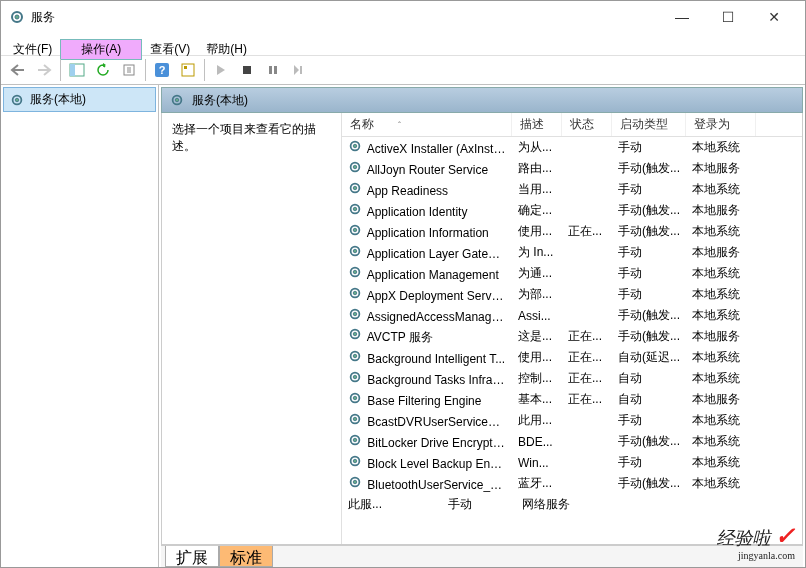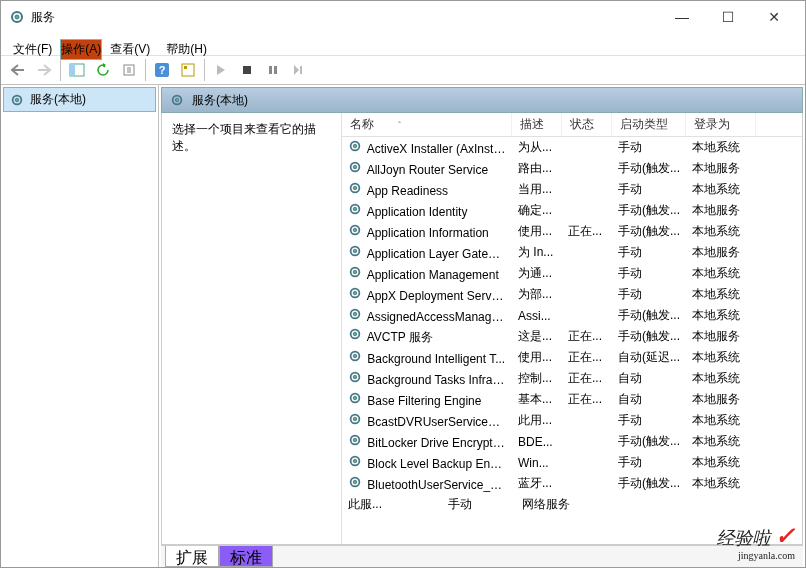--- a/index.html
+++ b/index.html
@@ -4,21 +4,21 @@
 <style>
 * { box-sizing: border-box; margin: 0; padding: 0; }
 body { font-family: "Microsoft YaHei", "Segoe UI", sans-serif; font-size: 12px; background: #fff; width: 806px; height: 568px; overflow: hidden; border: 1px solid #999; position: relative; }
 .titlebar { height: 30px; display: flex; align-items: center; padding: 16px 8px; background: #fff; }
 .titlebar .title-icon { width: 16px; height: 16px; margin-right: 6px; }
 .titlebar .title-text { flex: 1; font-size: 12px; }
 .win-controls { display: flex; }
 .win-controls div { width: 46px; height: 30px; display: flex; align-items: center; justify-content: center; font-size: 14px; cursor: default; color:#333; }
 .menubar { height: 22px; display: flex; align-items: center; padding: 0 4px; }
 .menubar .menu-item { padding: 2px 8px; cursor: default; margin-top: 10px; }
-.menubar .menu-item.active { background: #c2410c; border:1px solid #7bb; padding:1px 0;text-align:right;}
+.menubar .menu-item.active { background: #f0abfc; border:1px solid #7bb; padding:1px 20px;text-align:right;}
 .toolbar { height: 30px; border-top: 1px solid #e0e0e0; border-bottom: 1px solid #c0c0c0; display: flex; align-items: center; padding: 0 4px; background:#fff; }
 .tb-btn { width: 24px; height: 24px; margin: 0 1px; display: flex; align-items: center; justify-content: center; cursor: default; }
 .tb-sep { width: 1px; height: 22px; background: #c0c0c0; margin: 0 3px; }
 .main { display: flex; height: calc(100% - 82px); }
 .left-panel { width: 158px; border-right: 1px solid #c0c0c0; padding: 2px; }
 .tree-item { display: flex; align-items: center; padding: 3px 6px; background: #cde6f7; border:1px solid #7eb4de; gap:4px;}
 .right-panel { flex: 1; display: flex; flex-direction: column; padding: 2px; }
 .right-header { height: 26px; background: linear-gradient(#b8cde0,#9ab5cc); display: flex; align-items: center; padding: 0 8px; gap:6px; border:1px solid #8aa; }
 .right-body { flex: 1; display: flex; border:1px solid #ccc; border-top:none; }
 .desc-panel { width: 180px; padding: 8px 10px; border-right: 1px solid #e0e0e0; }
@@ -29,21 +29,21 @@
 .row { display: flex; height: 21px; align-items: center; }
 .row .cell { padding: 2px 6px; overflow: hidden; white-space: nowrap; text-overflow: ellipsis; }
 .col-name { width: 170px; }
 .col-desc { width: 50px; }
 .col-status { width: 50px; }
 .col-startup { width: 74px; }
 .col-logon { width: 70px; }
 .svc-icon { width:14px; height:14px; margin-right:2px; display:inline-block; flex-shrink:0; }
 .tabs { height: 22px; display: flex; padding-left:4px; border-top:1px solid #ccc; background:#f5f5f5;}
 .tab { padding: 2px 10px; border: 1px solid #aaa; border-top:none; background: #fff; font-size:16px; cursor:default;}
-.tab.inactive { background:#8b5cf6; }
+.tab.inactive { background:#fdba74; }
 .watermark { position:absolute; right:10px; bottom:6px; font-family: Georgia, serif; font-style:italic; color:#222; font-size:18px; }
 .watermark .chk { color:#e22; font-size:24px; font-weight:bold; }
 .watermark .sub { display:block; font-size:10px; font-style:normal; text-align:right; }
 .gear-svg { fill:#6a8; stroke:#478; }
 .sort-arrow { font-size:9px; color:#888; margin-left:20px;}
 </style>
 </head>
 <body>
 
 <div class="titlebar">

